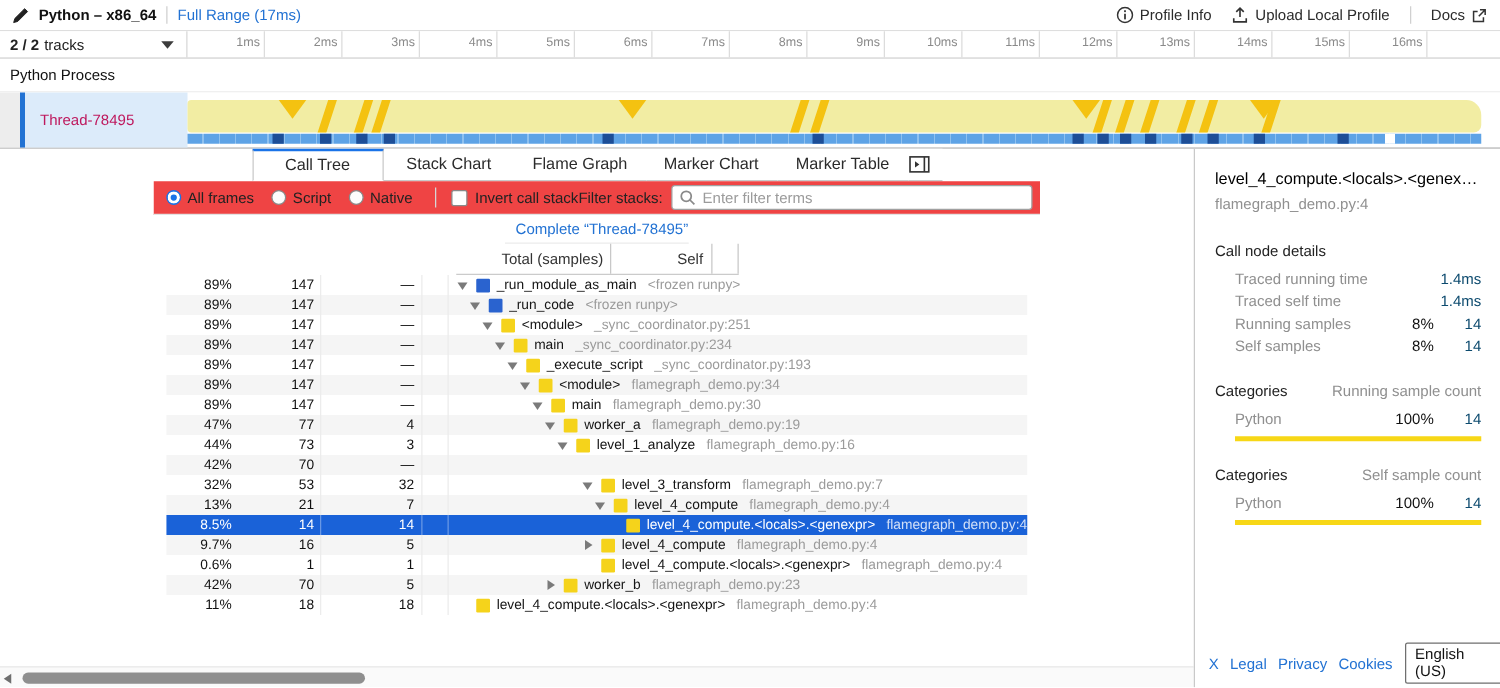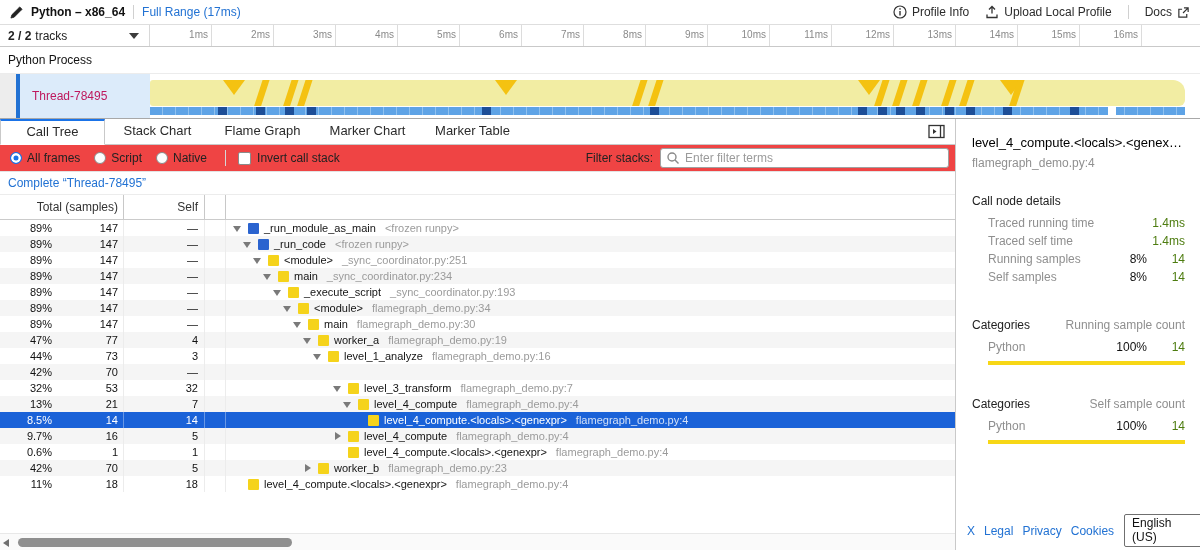--- a/index.html
+++ b/index.html
@@ -42,21 +42,21 @@
                 border-left:11px solid transparent; border-right:11px solid transparent;
                 border-top:15px solid #f4c211; }
   .marker-slash { position:absolute; top:-3px; width:7px; height:34px; background:#f4c211;
                   border-radius:3px; transform:skewX(-18deg); }
   .sample-strip { position:absolute; left:0; top:33px; width:1035px; height:8px;
                   background:repeating-linear-gradient(90deg,#5ea3e6 0 12px,#8fc1ef 12px 13px); }
   .seg-dark { position:absolute; top:0; height:100%; width:9px; background:#1d4e97; }
   .seg-gap  { position:absolute; top:0; height:100%; width:8px; background:#fff; }
   
   .main-split { display:flex; height:431px; }
-  .main-panel { position:relative; width:955px; display:flex; flex-direction:column; background:#fff; }
+  .main-panel { position:relative; width:955px; display:flex; flex-direction:column; background:#fff;align-items:center; }
   
   .tab-bar { height:26px; display:flex; background:#fff; }
   .tab { width:105px; text-align:center; font-size:13px; color:#2b2b2b; line-height:23px;
          border-bottom:1px solid #c9c9c9; cursor:pointer; }
   .tab.selected { background:#fff; border-top:2px solid #1a73e8; border-left:1px solid #c9c9c9;
                   border-right:1px solid #c9c9c9; border-bottom:1px solid #fff; line-height:21px; }
   .tab-spacer { flex:1; border-bottom:1px solid #c9c9c9; display:flex; align-items:center;
                 justify-content:flex-end; }
   .sidebar-toggle { margin-right:10px; cursor:pointer; display:flex; }
   
@@ -126,22 +126,22 @@
   
   .sidebar { position:relative; width:245px; border-left:1px solid #c9c9c9; background:#fff;
              padding-top:16px; font-size:12px; }
   .sb-title { padding:0 16px; font-size:13px; color:#000; white-space:nowrap; overflow:hidden;
               text-overflow:ellipsis; }
   .sb-subtitle { padding:6px 16px 0 16px; color:#909090; }
   .sb-section { padding:24px 16px 6px 16px; color:#222; }
   .sb-detail-row { display:flex; align-items:center; padding:2px 15px 2px 32px; line-height:14px; }
   .sb-detail-row .lbl { flex:1; color:#8f8f8f; }
   .sb-detail-row .pv  { width:44px; text-align:right; color:#111; }
-  .sb-detail-row .vv  { width:38px; text-align:right; color:#4d7c0f; }
-  .sb-cat { margin-top:32px; }
+  .sb-detail-row .vv  { width:38px; text-align:right; color:#0c4a6e; }
+  .sb-cat { margin-top:20px; }
   .sb-cat-head { display:flex; padding:0 15px 6px 16px; }
   .sb-cat-head .ch-l { flex:1; color:#222; }
   .sb-cat-head .ch-r { color:#8f8f8f; }
   .sb-cat-bar { height:4px; background:#f7d716; margin:5px 15px 0 32px; }
   
   .sb-footer { position:absolute; left:0; right:0; bottom:3px; display:flex; align-items:center;
                padding:0 8px 0 2px; }
   .sb-footer .flink { color:#2272d3; font-size:12px; margin-left:9px; cursor:pointer; text-decoration:none; }
   .lang-select { margin-left:10px; position:relative; border:1px solid #6f6f6f; border-radius:2px;
                  background:#fff; font-size:12px; color:#111; padding:1px 24px 2px 7px;

